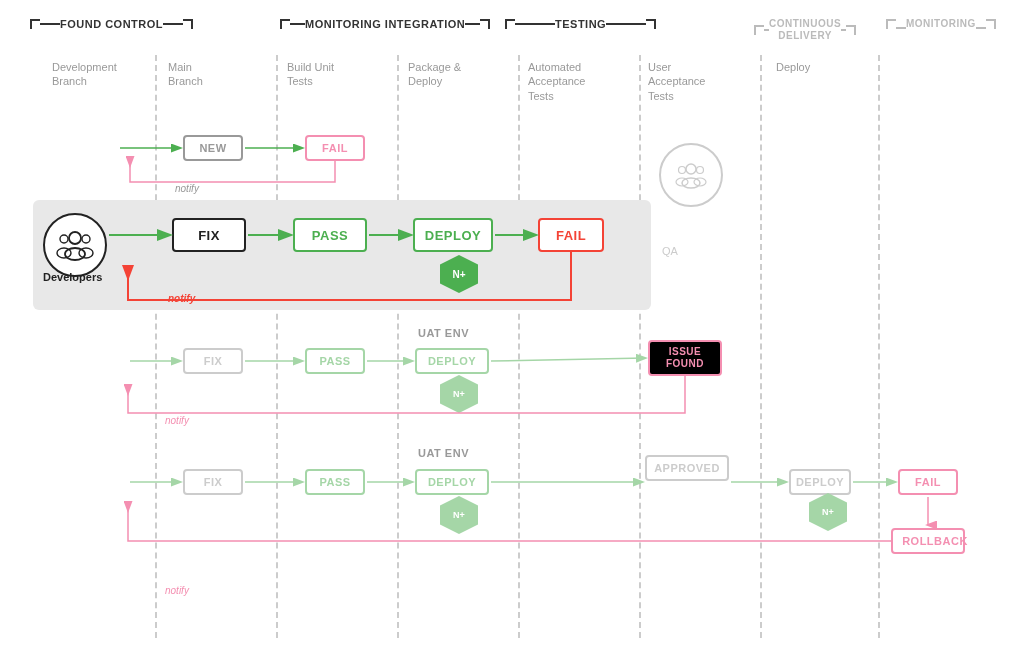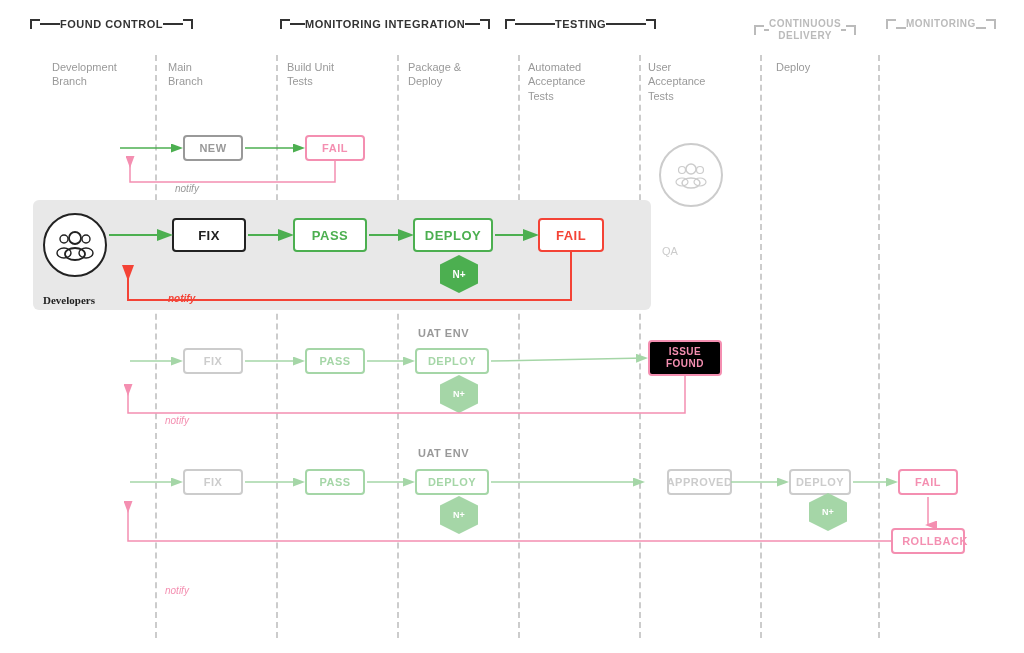--- a/index.html
+++ b/index.html
@@ -284,21 +284,21 @@
     <svg width="40" height="32" viewBox="0 0 40 32" fill="none">
       <circle cx="20" cy="9" r="6" stroke="#222" stroke-width="1.8"></circle>
       <ellipse cx="20" cy="25" rx="10" ry="6" stroke="#222" stroke-width="1.8"></ellipse>
       <circle cx="9" cy="10" r="4" stroke="#222" stroke-width="1.4"></circle>
       <ellipse cx="9" cy="24" rx="7" ry="5" stroke="#222" stroke-width="1.4"></ellipse>
       <circle cx="31" cy="10" r="4" stroke="#222" stroke-width="1.4"></circle>
       <ellipse cx="31" cy="24" rx="7" ry="5" stroke="#222" stroke-width="1.4"></ellipse>
     </svg>
   </div>
 
-  <div class="developers-label" style="left:43px;top:294px;font-family:Liberation Serif, serif;">Developers</div>
+  <div class="developers-label" style="left:43px;top:271px;">Developers</div>
 
   <div class="flow-box box-black" style="left:172px;top:218px;width:74px;height:34px;font-size:13px;">FIX</div>
   <div class="flow-box box-green" style="left:293px;top:218px;width:74px;height:34px;font-size:13px;">PASS</div>
   <div class="flow-box box-green" style="left:413px;top:218px;width:80px;height:34px;font-size:13px;">DEPLOY</div>
   <div class="flow-box box-red" style="left:538px;top:218px;width:66px;height:34px;font-size:13px;">FAIL</div>
 
   <div class="nginx-hex" style="left:440px;top:255px;">
     <div class="hex-shape">N+</div>
   </div>
 
@@ -322,21 +322,21 @@
 
   <div class="uat-label" style="left:418px;top:447px;">UAT ENV</div>
 
   <div class="flow-box box-white-light" style="left:183px;top:469px;width:60px;height:26px;">FIX</div>
   <div class="flow-box box-green-light" style="left:305px;top:469px;width:60px;height:26px;">PASS</div>
   <div class="flow-box box-green-light" style="left:415px;top:469px;width:74px;height:26px;">DEPLOY</div>
 
   <div class="nginx-hex" style="left:440px;top:496px;">
     <div class="hex-shape hex-shape-light" style="font-size:9px;">N+</div>
   </div>
-  <div class="flow-box box-white-light" style="left:645px;top:469px;width:65px;height:26px;margin-left:22px;">APPROVED</div>
+  <div class="flow-box box-white-light" style="left:645px;top:455px;width:84px;height:26px;">APPROVED</div>
   <div class="flow-box box-white-light" style="left:789px;top:469px;width:62px;height:26px;">DEPLOY</div>
 
   <div class="nginx-hex" style="left:809px;top:493px;">
     <div class="hex-shape hex-shape-light" style="font-size:9px;">N+</div>
   </div>
   <div class="flow-box box-red-light" style="left:898px;top:469px;width:60px;height:26px;">FAIL</div>
   <div class="flow-box box-red-light" style="left:891px;top:528px;width:74px;height:26px;padding-left:14px;">ROLLBACK</div>
 
   <div class="notify-label notify-label-pink" style="left:165px;top:585px;">notify</div>
 

